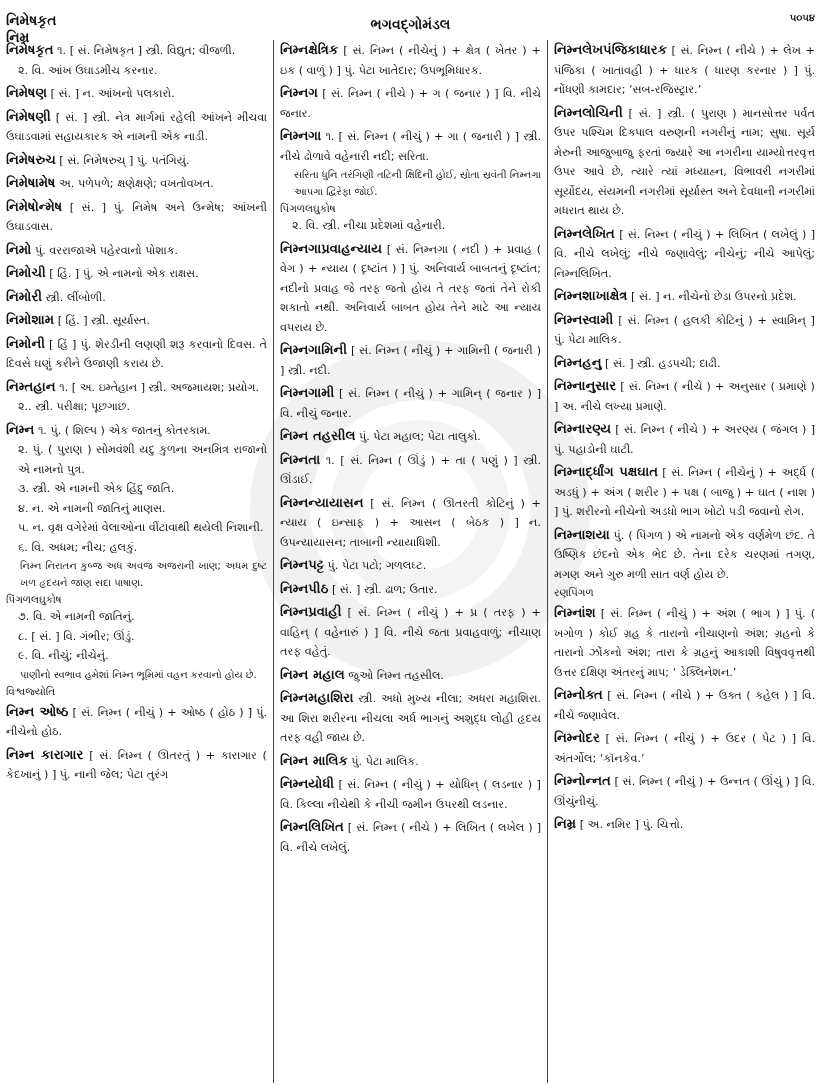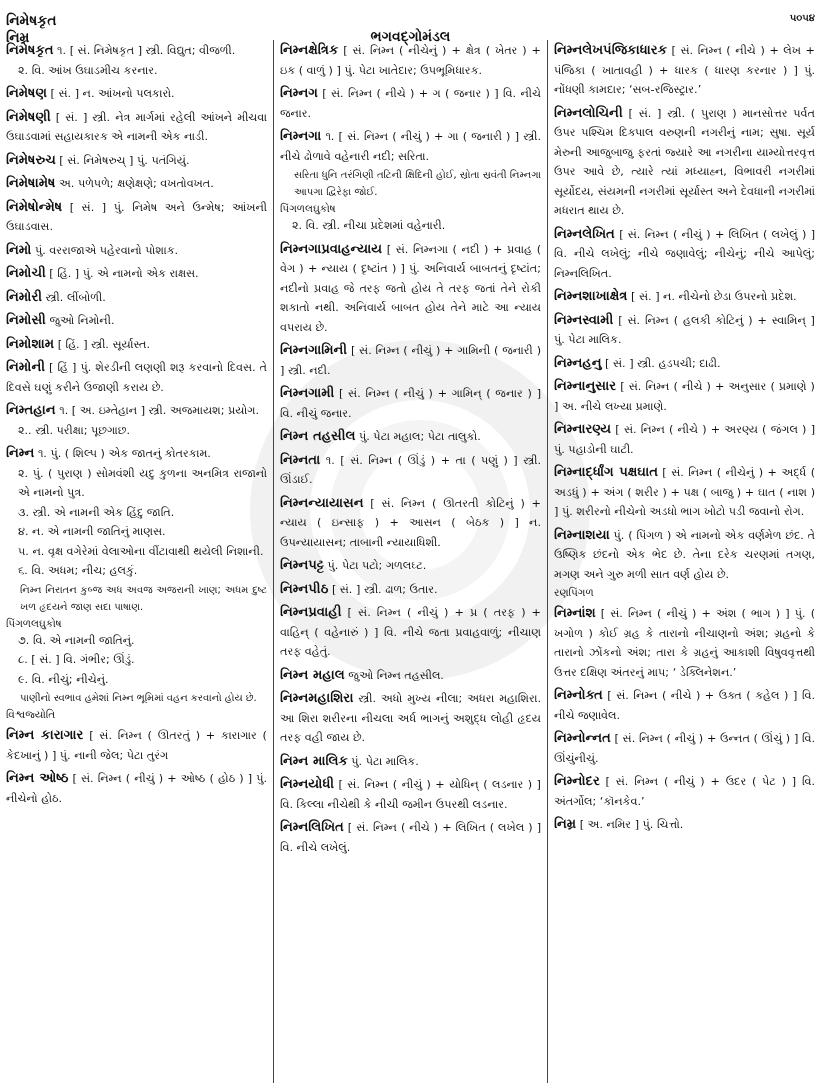--- a/index.html
+++ b/index.html
@@ -4,21 +4,21 @@
 <style>
   html, body { margin:0; padding:0; background:#ffffff; }
   body { width:825px; height:1091px; position:relative; overflow:hidden;
          font-family:"DejaVu Sans", sans-serif; color:#111; }
   .watermark { position:absolute; left:250px; top:340px; width:340px; height:340px;
                border-radius:50%; border:60px solid #f1f1f1; box-sizing:border-box; z-index:0; }
   .watermark2 { position:absolute; left:330px; top:420px; width:180px; height:180px;
                border-radius:50%; border:30px solid #f4f4f4; box-sizing:border-box; z-index:0; }
   .header { position:absolute; top:12px; left:6px; right:10px; height:40px; z-index:1; }
   .hdr-left { position:absolute; left:0; top:0; font-size:14px; font-weight:bold; line-height:17px; }
-  .hdr-center { position:absolute; left:0; right:0; top:16px; text-align:center; font-size:14px; font-weight:bold; }
+  .hdr-center { position:absolute; left:0; right:0; top:4px; text-align:center; font-size:14px; font-weight:bold; }
   .hdr-right { position:absolute; right:0; top:0; font-size:10px; font-weight:bold; }
   .columns { position:absolute; top:40px; left:6px; right:4px; bottom:8px; display:flex; z-index:1; }
   .col { flex:1; padding:0 6px; box-sizing:border-box; }
   .col + .col { border-left:1.5px solid #444; }
   .col:first-child { padding-left:0; }
   .entry { font-size:11.2px; line-height:19.5px; margin-bottom:3px; text-align:justify; }
   .hw { font-weight:bold; font-size:13.2px; }
   .sub { padding-left:12px; display:block; }
   .quote { display:block; padding-left:14px; font-size:10px; line-height:17px; }
   .src { display:block; text-align:left; font-size:10.5px; line-height:16px; }
@@ -42,27 +42,26 @@
   <div class="col">
       <div class="entry"><span class="hw">નિમેષકૃત</span> <span>૧. [ સં. નિમેષકૃત ] સ્ત્રી. વિદ્યુત; વીજળી.</span><span class="sub">૨. વિ. આંખ ઉઘાડમીચ કરનાર.</span></div>
       <div class="entry"><span class="hw">નિમેષણ</span> <span>[ સં. ] ન. આંખનો પલકારો.</span></div>
       <div class="entry"><span class="hw">નિમેષણી</span> <span>[ સં. ] સ્ત્રી. નેત્ર માર્ગમાં રહેલી આંખને મીચવા ઉઘાડવામાં સહાયકારક એ નામની એક નાડી.</span></div>
       <div class="entry"><span class="hw">નિમેષરુચ</span> <span>[ સં. નિમેષરુચ્ ] પું. પતંગિયું.</span></div>
       <div class="entry"><span class="hw">નિમેષામેષ</span> <span>અ. પળેપળે; ક્ષણેક્ષણે; વખતોવખત.</span></div>
       <div class="entry"><span class="hw">નિમેષોન્મેષ</span> <span>[ સં. ] પું. નિમેષ અને ઉન્મેષ; આંખની ઉઘાડવાસ.</span></div>
       <div class="entry"><span class="hw">નિમો</span> <span>પું. વરરાજાએ પહેરવાનો પોશાક.</span></div>
       <div class="entry"><span class="hw">નિમોચી</span> <span>[ હિં. ] પું. એ નામનો એક રાક્ષસ.</span></div>
       <div class="entry"><span class="hw">નિમોરી</span> <span>સ્ત્રી. લીંબોળી.</span></div>
-      <div class="entry"><span class="hw">નિમોસી</span> <span>જુઓ નિમોની.</span></div>
       <div class="entry"><span class="hw">નિમોશામ</span> <span>[ હિં. ] સ્ત્રી. સૂર્યાસ્ત.</span></div>
       <div class="entry"><span class="hw">નિમોની</span> <span>[ હિં ] પું. શેરડીની લણણી શરૂ કરવાનો દિવસ. તે દિવસે ઘણું કરીને ઉજાણી કરાય છે.</span></div>
       <div class="entry"><span class="hw">નિમ્તહાન</span> <span>૧. [ અ. ઇમ્તેહાન ] સ્ત્રી. અજમાયશ; પ્રયોગ.</span><span class="sub">૨.. સ્ત્રી. પરીક્ષા; પૂછગાછ.</span></div>
       <div class="entry"><span class="hw">નિમ્ન</span> <span>૧. પું. ( શિલ્પ ) એક જાતનું કોતરકામ.</span><span class="sub">૨. પું. ( પુરાણ ) સોમવંશી યદુ કુળના અનમિત્ર રાજાનો એ નામનો પુત્ર.</span><span class="sub">૩. સ્ત્રી. એ નામની એક હિંદુ જાતિ.</span><span class="sub">૪. ન. એ નામની જાતિનું માણસ.</span><span class="sub">૫. ન. વૃક્ષ વગેરેમાં વેલાઓના વીંટાવાથી થયેલી નિશાની.</span><span class="sub">૬. વિ. અધમ; નીચ; હલકું.</span><span class="quote">નિમ્ન નિરાતન કુબ્જ અધ અવજ અજરાની ખાણ; અધમ દુષ્ટ ખળ હૃદયને જાણ સદા પાષાણ.</span><span class="src">પિંગળલઘુકોષ</span><span class="sub">૭. વિ. એ નામની જાતિનું.</span><span class="sub">૮. [ સં. ] વિ. ગંભીર; ઊંડું.</span><span class="sub">૯. વિ. નીચું; નીચેનું.</span><span class="quote">પાણીનો સ્વભાવ હમેશાં નિમ્ન ભૂમિમાં વહન કરવાનો હોય છે.</span><span class="src">વિશ્વજ્યોતિ</span></div>
+      <div class="entry"><span class="hw">નિમ્ન ઓષ્ઠ</span> <span>[ સં. નિમ્ન ( નીચું ) + ઓષ્ઠ ( હોઠ ) ] પું. નીચેનો હોઠ.</span></div>
       <div class="entry"><span class="hw">નિમ્ન કારાગાર</span> <span>[ સં. નિમ્ન ( ઊતરતું ) + કારાગાર ( કેદખાનું ) ] પું. નાની જેલ; પેટા તુરંગ</span></div>
-      <div class="entry"><span class="hw">નિમ્ન ઓષ્ઠ</span> <span>[ સં. નિમ્ન ( નીચું ) + ઓષ્ઠ ( હોઠ ) ] પું. નીચેનો હોઠ.</span></div>
     </div>
   <div class="col">
       <div class="entry"><span class="hw">નિમ્નક્ષેત્રિક</span> <span>[ સં. નિમ્ન ( નીચેનું ) + ક્ષેત્ર ( ખેતર ) + ઇક ( વાળું ) ] પું. પેટા ખાતેદાર; ઉપભૂમિધારક.</span></div>
       <div class="entry"><span class="hw">નિમ્નગ</span> <span>[ સં. નિમ્ન ( નીચે ) + ગ ( જનાર ) ] વિ. નીચે જનાર.</span></div>
       <div class="entry"><span class="hw">નિમ્નગા</span> <span>૧. [ સં. નિમ્ન ( નીચું ) + ગા ( જનારી ) ] સ્ત્રી. નીચે ઢોળાવે વહેનારી નદી; સરિતા.</span><span class="quote">સરિતા ધુનિ તરંગિણી તટિની ક્ષિદિની હોઈ, સ્રોતા સ્રવંતી નિમ્નગા આપગા દ્વિરેફા જોઈ.</span><span class="src">પિંગળલઘુકોષ</span><span class="sub">૨. વિ. સ્ત્રી. નીચા પ્રદેશમાં વહેનારી.</span></div>
       <div class="entry"><span class="hw">નિમ્નગાપ્રવાહન્યાય</span> <span>[ સં. નિમ્નગા ( નદી ) + પ્રવાહ ( વેગ ) + ન્યાય ( દૃષ્ટાંત ) ] પું. અનિવાર્ય બાબતનું દૃષ્ટાંત; નદીનો પ્રવાહ જે તરફ જતો હોય તે તરફ જતાં તેને રોકી શકાતો નથી. અનિવાર્ય બાબત હોય તેને માટે આ ન્યાય વપરાય છે.</span></div>
       <div class="entry"><span class="hw">નિમ્નગામિની</span> <span>[ સં. નિમ્ન ( નીચું ) + ગામિની ( જનારી ) ] સ્ત્રી. નદી.</span></div>
       <div class="entry"><span class="hw">નિમ્નગામી</span> <span>[ સં. નિમ્ન ( નીચું ) + ગામિન્ ( જનાર ) ] વિ. નીચું જનાર.</span></div>
       <div class="entry"><span class="hw">નિમ્ન તહસીલ</span> <span>પું. પેટા મહાલ; પેટા તાલુકો.</span></div>
       <div class="entry"><span class="hw">નિમ્નતા</span> <span>૧. [ સં. નિમ્ન ( ઊંડું ) + તા ( પણું ) ] સ્ત્રી. ઊંડાઈ.</span></div>
@@ -82,17 +81,17 @@
       <div class="entry"><span class="hw">નિમ્નલેખિત</span> <span>[ સં. નિમ્ન ( નીચું ) + લિખિત ( લખેલું ) ] વિ. નીચે લખેલું; નીચે જણાવેલું; નીચેનું; નીચે આપેલું; નિમ્નલિખિત.</span></div>
       <div class="entry"><span class="hw">નિમ્નશાખાક્ષેત્ર</span> <span>[ સં. ] ન. નીચેનો છેડા ઉપરનો પ્રદેશ.</span></div>
       <div class="entry"><span class="hw">નિમ્નસ્વામી</span> <span>[ સં. નિમ્ન ( હલકી કોટિનું ) + સ્વામિન્ ] પું. પેટા માલિક.</span></div>
       <div class="entry"><span class="hw">નિમ્નહનુ</span> <span>[ સં. ] સ્ત્રી. હડપચી; દાઢી.</span></div>
       <div class="entry"><span class="hw">નિમ્નાનુસાર</span> <span>[ સં. નિમ્ન ( નીચે ) + અનુસાર ( પ્રમાણે ) ] અ. નીચે લખ્યા પ્રમાણે.</span></div>
       <div class="entry"><span class="hw">નિમ્નારણ્ય</span> <span>[ સં. નિમ્ન ( નીચે ) + અરણ્ય ( જંગલ ) ] પું. પહાડોની ઘાટી.</span></div>
       <div class="entry"><span class="hw">નિમ્નાર્દ્ધાંગ પક્ષઘાત</span> <span>[ સં. નિમ્ન ( નીચેનું ) + અર્દ્ધ ( અડધું ) + અંગ ( શરીર ) + પક્ષ ( બાજુ ) + ઘાત ( નાશ ) ] પું. શરીરનો નીચેનો અડધો ભાગ ખોટો પડી જવાનો રોગ.</span></div>
       <div class="entry"><span class="hw">નિમ્નાશયા</span> <span>પું. ( પિંગળ ) એ નામનો એક વર્ણમેળ છંદ. તે ઉષ્ણિક છંદનો એક ભેદ છે. તેના દરેક ચરણમાં તગણ, મગણ અને ગુરુ મળી સાત વર્ણ હોય છે.</span><span class="src">રણપિંગળ</span></div>
       <div class="entry"><span class="hw">નિમ્નાંશ</span> <span>[ સં. નિમ્ન ( નીચું ) + અંશ ( ભાગ ) ] પું. ( ખગોળ ) કોઈ ગ્રહ કે તારાનો નીચાણનો અંશ; ગ્રહનો કે તારાનો ઝોંકનો અંશ; તારા કે ગ્રહનું આકાશી વિષુવવૃત્તથી ઉત્તર દક્ષિણ અંતરનું માપ; ‘ ડેક્લિનેશન.’</span></div>
       <div class="entry"><span class="hw">નિમ્નોક્ત</span> <span>[ સં. નિમ્ન ( નીચે ) + ઉક્ત ( કહેલ ) ] વિ. નીચે જણાવેલ.</span></div>
+      <div class="entry"><span class="hw">નિમ્નોદર</span> <span>[ સં. નિમ્ન ( નીચું ) + ઉદર ( પેટ ) ] વિ. અંતર્ગોલ; ‘કૉનકેવ.’</span></div>
       <div class="entry"><span class="hw">નિમ્નોન્નત</span> <span>[ સં. નિમ્ન ( નીચું ) + ઉન્નત ( ઊંચું ) ] વિ. ઊંચુંનીચું.</span></div>
-      <div class="entry"><span class="hw">નિમ્નોદર</span> <span>[ સં. નિમ્ન ( નીચું ) + ઉદર ( પેટ ) ] વિ. અંતર્ગોલ; ‘કૉનકેવ.’</span></div>
       <div class="entry"><span class="hw">નિમ્ર</span> <span>[ અ. નમિર ] પું. ચિત્તો.</span></div>
     </div>
 </div>
 
 </body></html>

